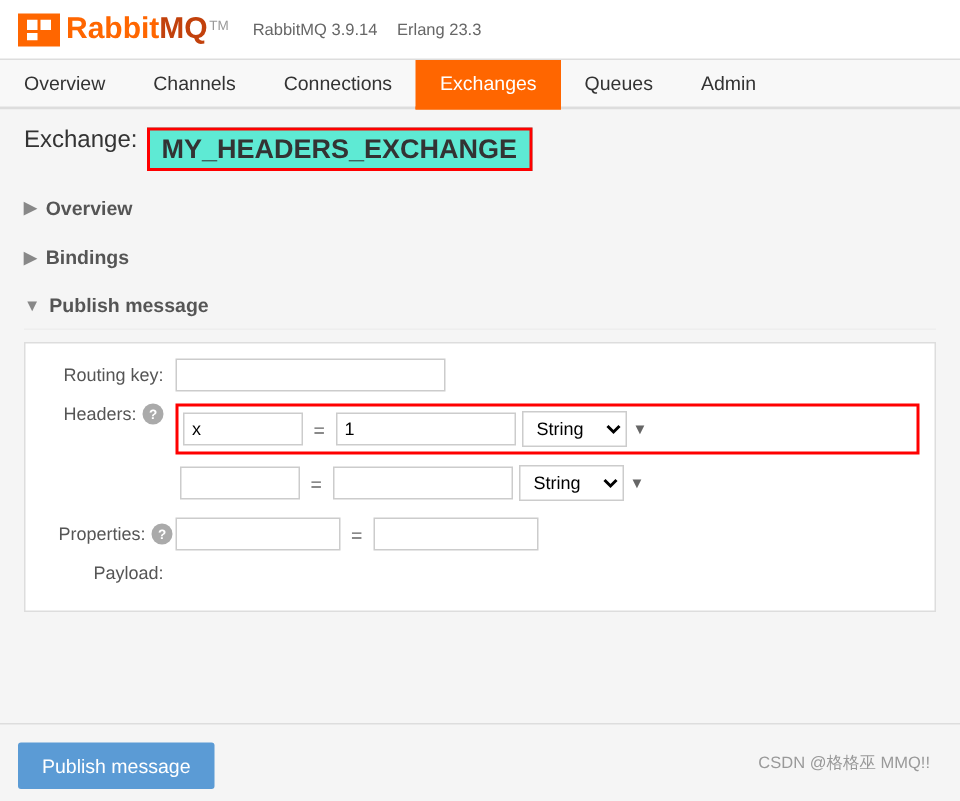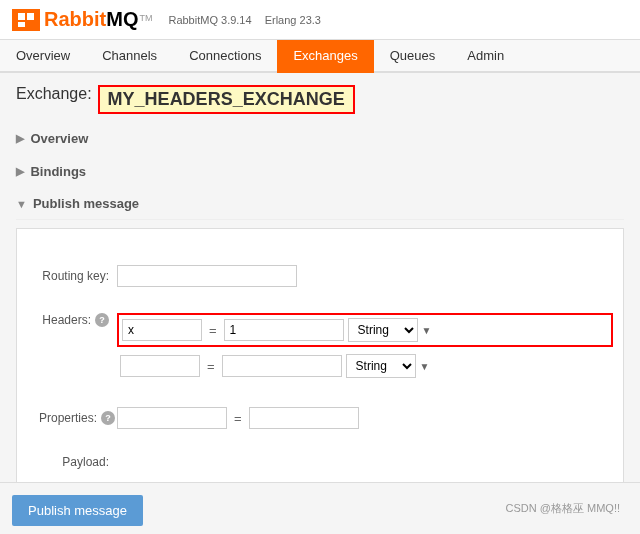--- a/index.html
+++ b/index.html
@@ -2,53 +2,53 @@
 <html><head>
   <meta charset="utf-8">
   <style>
     * { box-sizing: border-box; margin: 0; padding: 0; }
     body { font-family: Arial, sans-serif; font-size: 13px; background: #f0f0f0; color: #333; width: 640px; min-height: 534px; }
 
     
     .header { background: #fff; padding: 8px 12px; display: flex; align-items: center; border-bottom: 1px solid #ddd; }
     .logo { display: flex; align-items: center; margin-right: 16px; }
     .logo-rabbit { font-size: 20px; font-weight: bold; color: #ff6600; }
-    .logo-mq { font-size: 20px; font-weight: bold; color: #000000; text-align: right; }
+    .logo-mq { font-size: 20px; font-weight: bold; color: #c2410c; text-align: right; }
     .logo-tm { font-size: 9px; color: #999; vertical-align: super; margin-left: 1px; }
     .logo-icon { width: 28px; height: 22px; background: #ff6600; margin-right: 4px; display: inline-flex; align-items: center; justify-content: center; }
     .logo-icon svg { fill: white; }
     .header-info { font-size: 11px; color: #666; }
     .header-info span { margin-right: 10px; }
 
     
     .nav { background: #f8f8f8; border-bottom: 2px solid #ddd; display: flex; }
     .nav-item { padding: 8px 16px; cursor: pointer; font-size: 13px; color: #333; text-decoration: none; border-bottom: 2px solid transparent; margin-bottom: -2px; }
     .nav-item.active { background: #ff6600; color: white; border-bottom-color: #ff6600; }
 
     
     .content { padding: 12px 16px; background: #f5f5f5; min-height: 480px; }
 
     
     .exchange-title { display: flex; align-items: flex-start; margin-bottom: 12px; font-size: 16px; }
     .exchange-label { font-size: 16px; color: #333; margin-right: 6px; }
-    .exchange-name { font-size: 18px; font-weight: bold; color: #333; border: 2px solid red; padding: 2px 8px; background: #fef9c3; }
+    .exchange-name { font-size: 18px; font-weight: bold; color: #333; border: 2px solid red; padding: 2px 8px; background: #5eead4; }
 
     
     .section { margin-bottom: 8px; }
     .section-header { display: flex; align-items: center; cursor: pointer; padding: 5px 0; font-size: 13px; font-weight: bold; color: #555; }
     .section-arrow { margin-right: 6px; font-size: 11px; color: #888; }
     .section-arrow.collapsed::before { content: '▶'; }
     .section-arrow.expanded::before { content: '▼'; }
 
     
     .publish-section { background: #fff; border: 1px solid #ddd; padding: 10px; margin-top: 4px; }
     .publish-section-header { display: flex; align-items: center; padding: 4px 0 8px 0; font-size: 13px; font-weight: bold; color: #555; cursor: pointer; border-bottom: 1px solid #eee; margin-bottom: 8px; }
 
     
-    .form-row { display: flex; align-items: center; margin-bottom: 8px; margin-top: 26px; }
+    .form-row { display: flex; align-items: center; margin-bottom: 8px; }
     .form-label { width: 90px; text-align: right; padding-right: 8px; font-size: 12px; color: #555; flex-shrink: 0; }
     .help-icon { display: inline-flex; align-items: center; justify-content: center; width: 14px; height: 14px; border-radius: 50%; background: #aaa; color: white; font-size: 9px; cursor: pointer; margin-left: 2px; font-weight: bold; }
 
     input[type="text"], textarea, select {
       border: 1px solid #ccc;
       padding: 3px 5px;
       font-size: 12px;
       background: white;
     }
 

